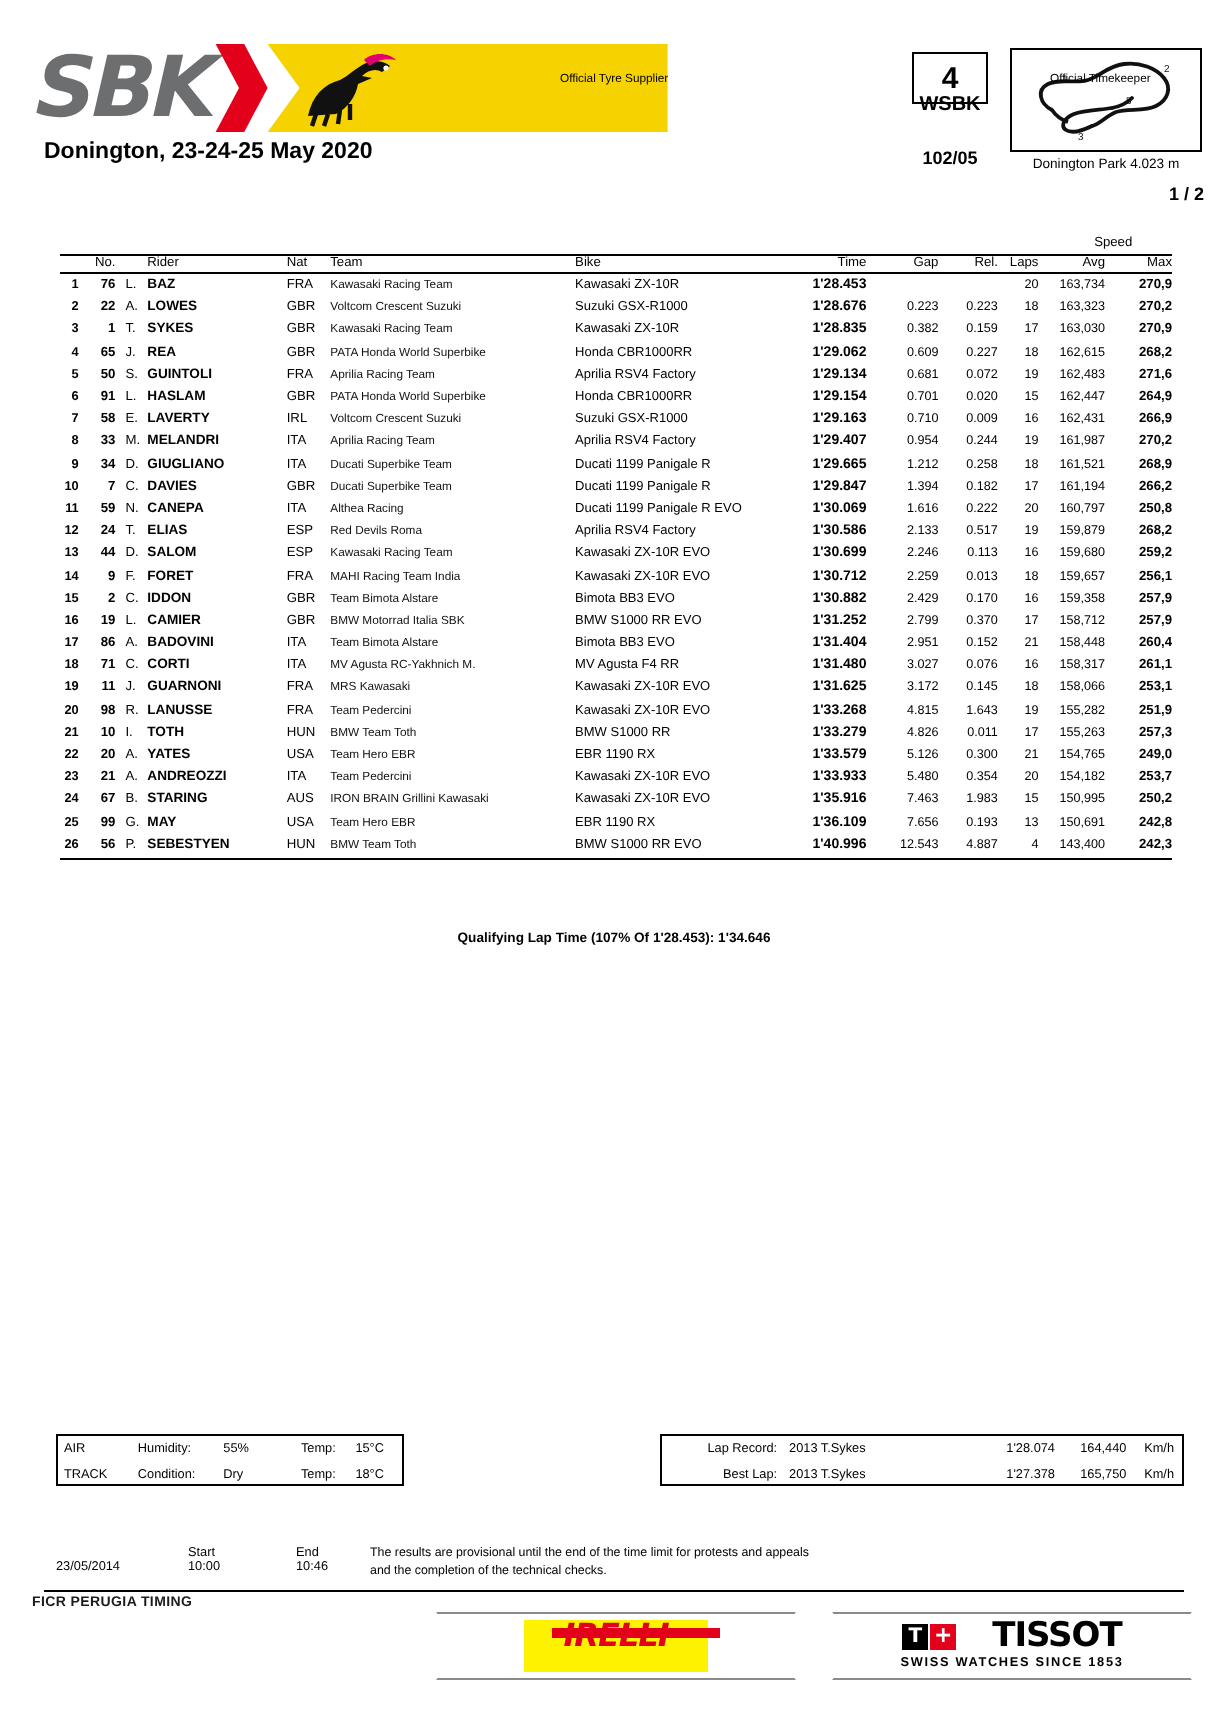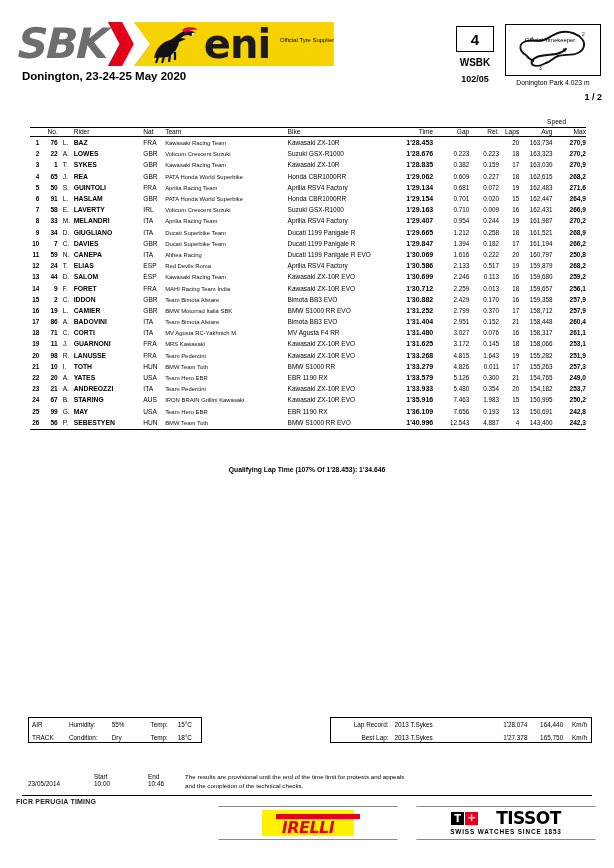--- a/index.html
+++ b/index.html
@@ -114,21 +114,21 @@
   .round-box {
     position: absolute;
     left: 456px; top: 26px;
     width: 38px; height: 26px;
     border: 1.3px solid #000;
     display: flex; align-items: center; justify-content: center;
     font-size: 15px; font-weight: bold;
   }
   .cls-label {
     position: absolute;
-    left: 456px; top: 57px;
+    left: 456px; top: 47px;
     width: 38px; text-align: center;
     font-size: 10px; font-weight: bold;
   }
   .code-label {
     position: absolute;
     left: 452px; top: 74px;
     width: 46px; text-align: center;
     font-size: 9px; font-weight: bold;
   }
   .track-box {
@@ -286,21 +286,21 @@
     display: flex;
     align-items: center;
     justify-content: center;
     clip-path: polygon(0 0, 100% 0, 92% 50%, 100% 100%, 0 100%, 8% 50%);
   }
   .spon.pirelli { width: 180px; margin-right: 18px; }
   .spon.tissot { width: 180px; }
   .pirelli-mark {
     background: #fff200;
     width: 92px; height: 26px;
-    display: flex; align-items: flex-end; justify-content: center;
+    display: flex; align-items: flex-start; justify-content: center;
     position: relative;
   }
   .pirelli-text {
     font-family: "DejaVu Sans", sans-serif;
     font-weight: bold;
     font-style: italic;
     font-size: 16px;
     color: #e2001a;
     letter-spacing: -0.5px;
     line-height: 16px;
@@ -355,21 +355,20 @@
     <div class="red-chev"></div>
     <div class="eni-block">
       <div class="eni-dog">
         <svg width="52" height="40" viewBox="0 0 52 40">
           <path d="M6 34 C8 24 14 18 22 16 C26 14 30 10 34 8 C38 6 44 6 47 9 L43 12 C40 10 36 11 33 14 L38 15 L31 18 C30 24 26 30 20 33 Z" fill="#111"></path>
           <path d="M34 6 C38 2 46 2 50 6 C45 5 40 6 37 9 Z" fill="#e2006e"></path>
           <path d="M10 33 L8 39 M16 33 L14 39 M22 31 L21 38 M27 28 L27 36" stroke="#111" stroke-width="2.2" fill="none"></path>
           <circle cx="45" cy="10" r="1.3" fill="#fff"></circle>
         </svg>
       </div>
-      <div class="eni-text">eni</div>
     </div>
   </div>
 
   <div class="ev-title">Donington, 23-24-25 May 2020</div>
 
   <div class="round-box">4</div>
   <div class="cls-label">WSBK</div>
   <div class="code-label">102/05</div>
 
   <div class="track-box">

